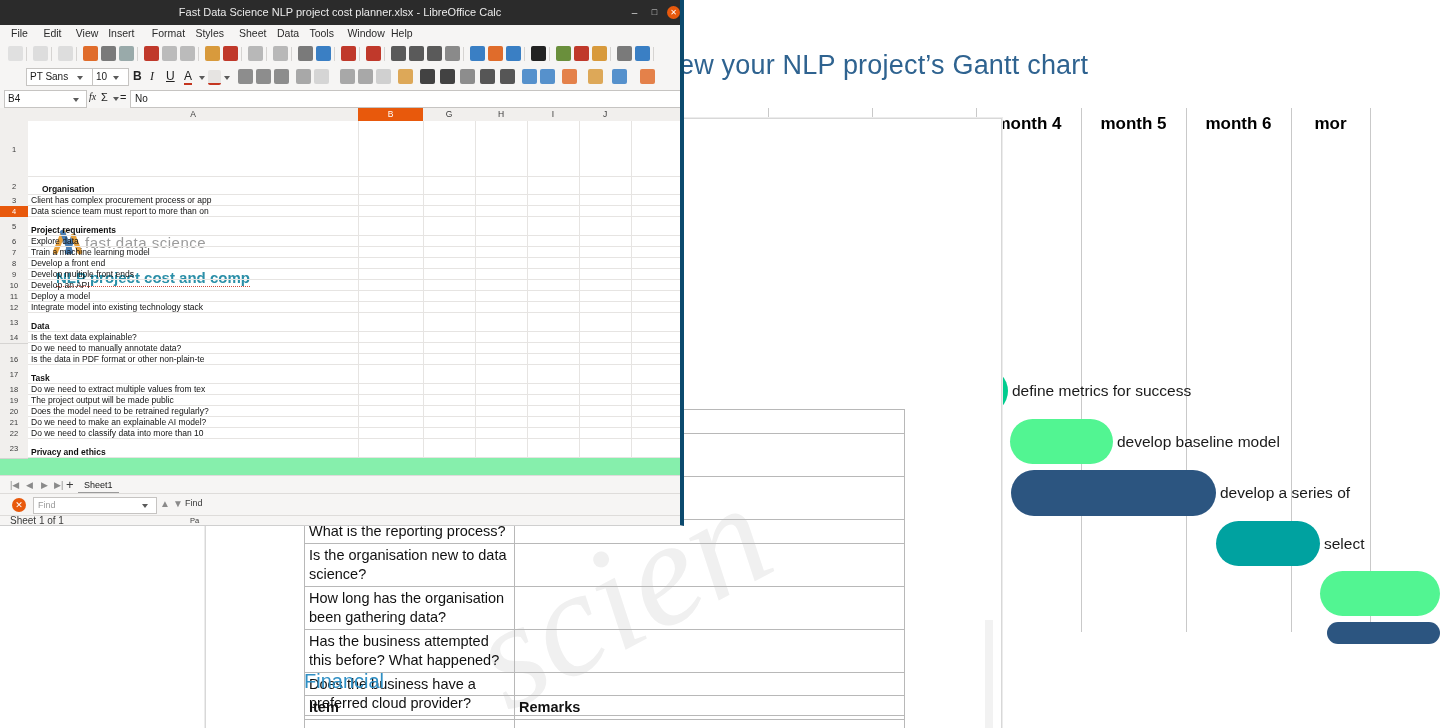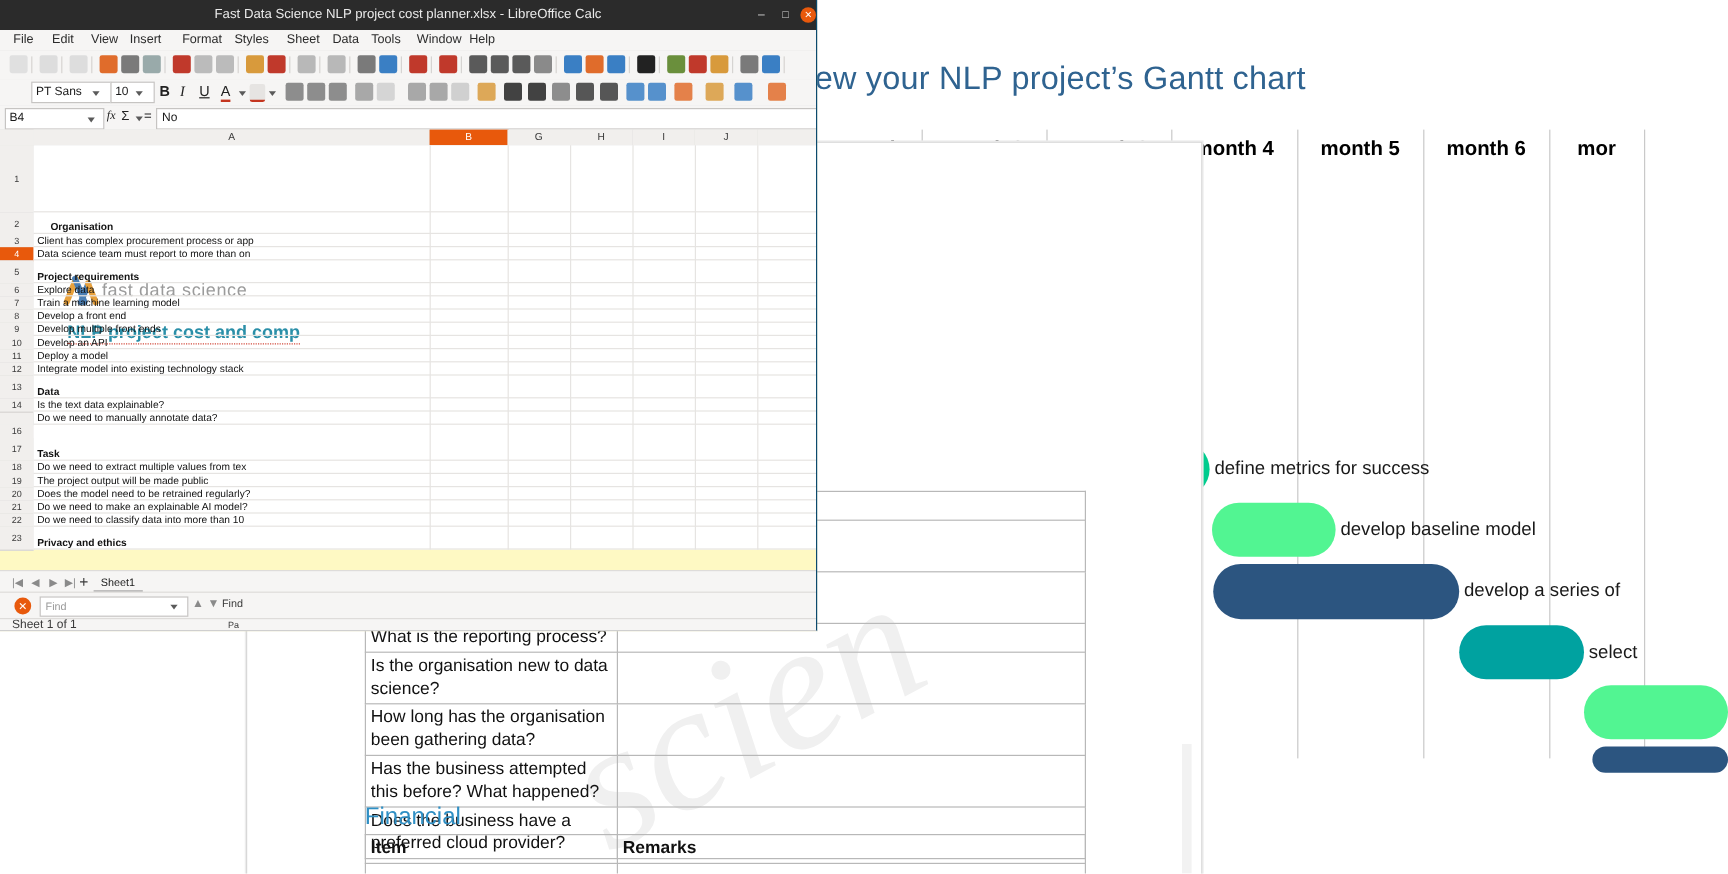--- a/index.html
+++ b/index.html
@@ -36,22 +36,22 @@
   .doc-h2{position:absolute;left:98px;font-size:20px;color:#2f8fc4;font-weight:400;white-space:nowrap;}
   .doc-p{position:absolute;left:98px;font-size:14.5px;color:#222;line-height:19px;white-space:nowrap;}
   .doc-link{color:#e8920a;text-decoration:underline;}
   .doc-table{position:absolute;left:98px;border-collapse:collapse;width:600px;table-layout:fixed;}
   .doc-table td,.doc-table th{border:1px solid #b8b8b8;font-size:14.5px;color:#111;
      padding:2px 4px;text-align:left;vertical-align:top;line-height:19px;}
   .doc-table th{font-weight:bold;}
   .doc-table col.c1{width:210px;} .doc-table col.c2{width:390px;}
 
   
-  #calc-window{position:absolute;left:0;top:0;width:680px;height:525px;background:#fef9c3;
-     border-right:1px solid #0c4a6e;border-bottom:1px solid #cfcfcf;overflow:hidden;}
+  #calc-window{position:absolute;left:0;top:0;width:680px;height:525px;background:#86efac;
+     border-right:4px solid #0c4a6e;border-bottom:1px solid #cfcfcf;overflow:hidden;}
   #calc-titlebar{position:absolute;left:0;top:0;width:680px;height:25px;background:#2b2b2b;}
   #calc-title{position:absolute;left:0;top:0;width:680px;height:25px;line-height:25px;
      text-align:center;color:#eaeaea;font-size:11px;font-family:"Liberation Sans",sans-serif;}
   .win-btn{position:absolute;top:6px;width:13px;height:13px;}
   #calc-menubar{position:absolute;left:0;top:25px;width:680px;height:17px;background:#f6f5f4;
      border-bottom:1px solid #e3e1df;}
   .menu-item{position:absolute;top:25px;height:17px;line-height:17px;font-size:10.5px;color:#2b2b2b;
      font-family:"Liberation Sans",sans-serif;white-space:nowrap;padding:0 3px;}
   #calc-toolbar1{position:absolute;left:0;top:42px;width:680px;height:24px;background:#f6f5f4;
      border-bottom:1px solid #e9e7e5;}
@@ -407,20 +407,21 @@
       <div class="cellrow" style="top: 115px; height: 11px;">Explore data</div>
       <div class="cellrow" style="top: 126px; height: 11px;">Train a machine learning model</div>
       <div class="cellrow" style="top: 137px; height: 11px;">Develop a front end</div>
       <div class="cellrow" style="top: 148px; height: 11px;">Develop multiple front ends</div>
       <div class="cellrow" style="top: 159px; height: 11px;">Develop an API</div>
       <div class="cellrow" style="top: 170px; height: 11px;">Deploy a model</div>
       <div class="cellrow" style="top: 181px; height: 11px;">Integrate model into existing technology stack</div>
       <div class="cellrow bold" style="top: 192px; height: 19px;">Data</div>
       <div class="cellrow" style="top: 211px; height: 11px;">Is the text data explainable?</div>
       <div class="cellrow" style="top: 222px; height: 11px;">Do we need to manually annotate data?</div>
+      <div class="cellrow" style="top: 233px; height: 11px;">Is the data in PDF format or other non-plain-te</div>
       <div class="cellrow bold" style="top: 244px; height: 19px;">Task</div>
       <div class="cellrow" style="top: 263px; height: 11px;">Do we need to extract multiple values from tex</div>
       <div class="cellrow" style="top: 274px; height: 11px;">The project output will be made public</div>
       <div class="cellrow" style="top: 285px; height: 11px;">Does the model need to be retrained regularly?</div>
       <div class="cellrow" style="top: 296px; height: 11px;">Do we need to make an explainable AI model?</div>
       <div class="cellrow" style="top: 307px; height: 11px;">Do we need to classify data into more than 10 </div>
       <div class="cellrow bold" style="top: 318px; height: 19px;">Privacy and ethics</div>
       <div class="cellcol" style="left: 330px; height: 337px;"></div>
       <div class="cellcol" style="left: 395px; height: 337px;"></div>
       <div class="cellcol" style="left: 447px; height: 337px;"></div>

